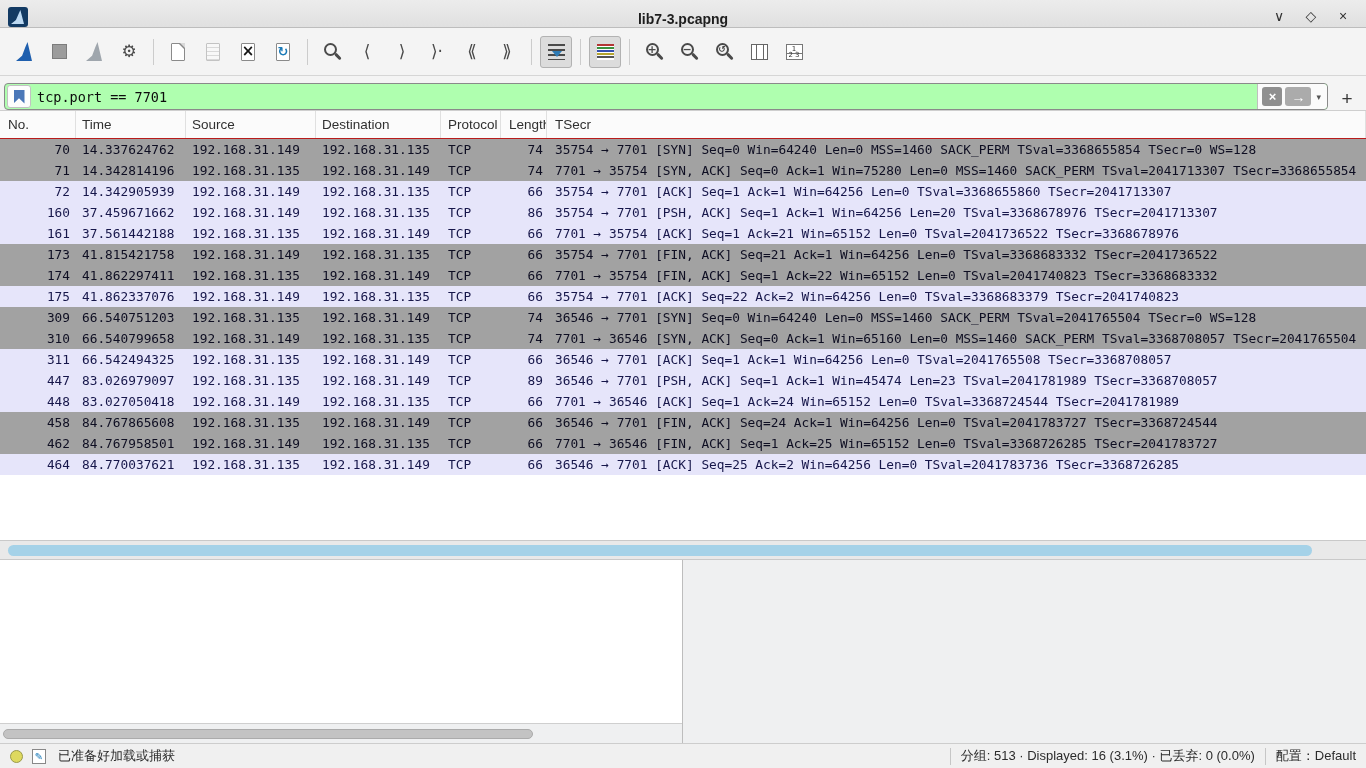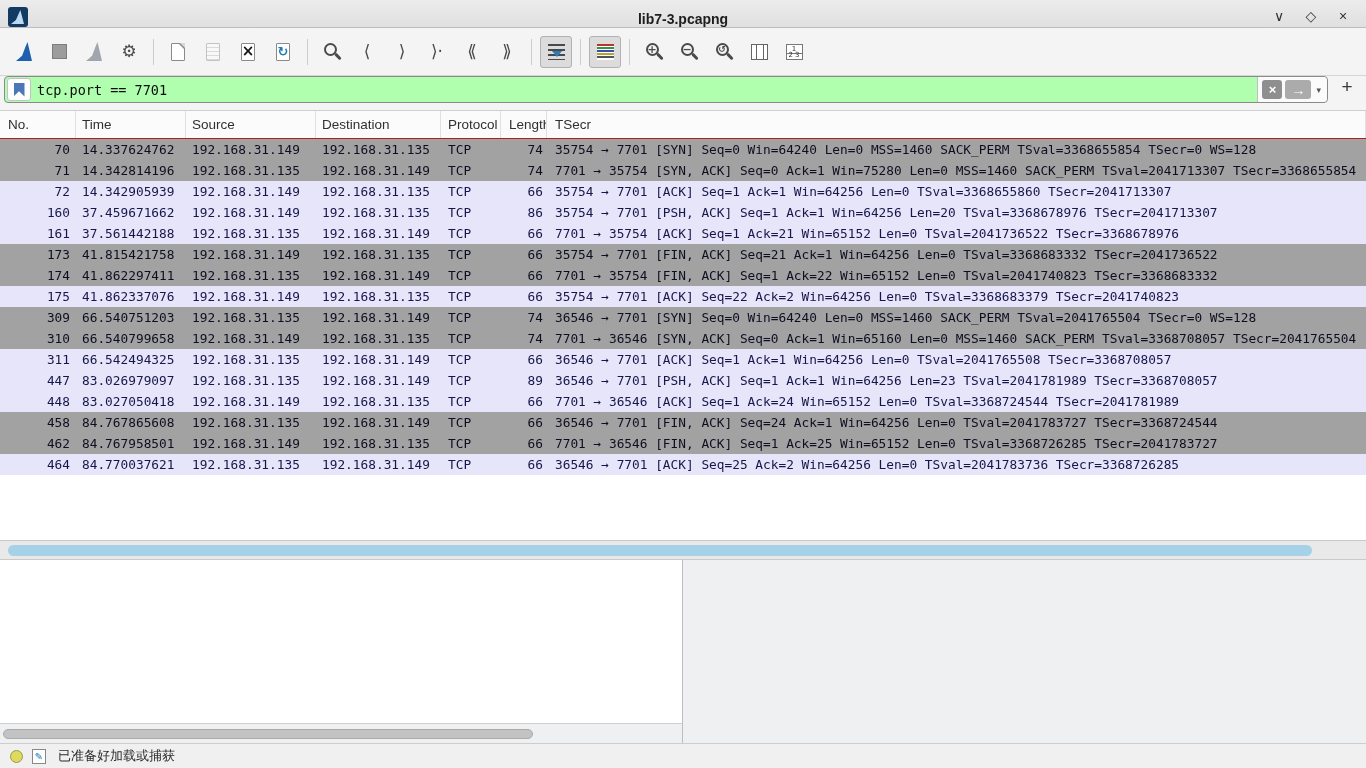--- a/index.html
+++ b/index.html
@@ -61,21 +61,21 @@
     #b5a52e 9px 11px,#fff 11px 12px,#555 12px 14px,#fff 14px 16px)}
   .g-cols{width:17px;height:16px;border:1px solid #666;
     background:linear-gradient(to right,#fff 0 4px,#666 4px 5px,#fff 5px 11px,#666 11px 12px,#fff 12px)}
   .g-123{width:17px;height:16px;border:1px solid #777;background:#fff;position:relative}
   .g-123::before{content:"1";position:absolute;top:0;left:0;right:0;text-align:center;font-size:7px;
     line-height:8px;color:#333;border-bottom:1px solid #777}
   .g-123::after{content:"2 3";position:absolute;bottom:0;left:0;right:0;text-align:center;font-size:7px;
     line-height:7px;color:#333}
 
   
-  .filterbar{height:35px;background:#f4f4f4;border-bottom:1px solid #cfcfcf;display:flex;align-items:flex-start;
+  .filterbar{height:35px;background:#f4f4f4;border-bottom:1px solid #cfcfcf;display:flex;align-items:flex-end;
     padding:0 8px 0 4px;gap:8px;flex:0 0 35px}
   .filter-field{flex:1;height:27px;display:flex;align-items:center;border:1px solid #8a8a8a;border-radius:4px;
     background:#afffaf;overflow:hidden}
   .bm-box{width:24px;height:23px;margin:0 0 0 2px;background:#fdfdfd;border:1px solid #c2c2c2;border-radius:3px;
     display:flex;align-items:center;justify-content:center;flex:0 0 24px}
   .g-bookmark{width:11px;height:14px;background:#4a77b8;clip-path:polygon(0 0,100% 0,100% 100%,50% 62%,0 100%)}
   .filter-input{flex:1;height:100%;border:0;outline:0;background:transparent;padding:0 8px 0 6px;
     font-family:"DejaVu Sans Mono","Liberation Mono",monospace;font-size:13.5px;color:#0c0c0c}
   .apply-box{height:25px;background:#fbfbfb;border-left:1px solid #bfbfbf;display:flex;align-items:center;
     gap:3px;padding:0 4px;border-radius:0 3px 3px 0}
@@ -355,21 +355,21 @@
         <span class="pc c-len">66</span>
         <span class="pc c-info">36546 → 7701 [ACK] Seq=1 Ack=1 Win=64256 Len=0 TSval=2041765508 TSecr=3368708057</span>
       </div>
       <div class="prow lav">
         <span class="pc c-no">447</span>
         <span class="pc c-time">83.026979097</span>
         <span class="pc c-src">192.168.31.135</span>
         <span class="pc c-dst">192.168.31.149</span>
         <span class="pc c-proto">TCP</span>
         <span class="pc c-len">89</span>
-        <span class="pc c-info">36546 → 7701 [PSH, ACK] Seq=1 Ack=1 Win=64256 Len=23 TSval=2041781989 TSecr=3368708057</span>
+        <span class="pc c-info">36546 → 7701 [PSH, ACK] Seq=1 Ack=1 Win=45474 Len=23 TSval=2041781989 TSecr=3368708057</span>
       </div>
       <div class="prow lav">
         <span class="pc c-no">448</span>
         <span class="pc c-time">83.027050418</span>
         <span class="pc c-src">192.168.31.149</span>
         <span class="pc c-dst">192.168.31.135</span>
         <span class="pc c-proto">TCP</span>
         <span class="pc c-len">66</span>
         <span class="pc c-info">7701 → 36546 [ACK] Seq=1 Ack=24 Win=65152 Len=0 TSval=3368724544 TSecr=2041781989</span>
       </div>
@@ -415,15 +415,21 @@
         <div class="pane-hthumb"></div>
       </div>
     </div>
     <div class="pane-right"></div>
   </div>
 
   <div class="statusbar">
     <span class="status-dot"></span>
     <span class="g-note">✎</span>
     <span>已准备好加载或捕获</span>
+    <span class="sb-right">
+      <span class="sb-sep"></span>
+      <span>分组: 513 · Displayed: 16 (3.1%) · 已丢弃: 0 (0.0%)</span>
+      <span class="sb-sep"></span>
+      <span>配置：Default</span>
+    </span>
   </div>
 
 </div>
 
 </body></html>

